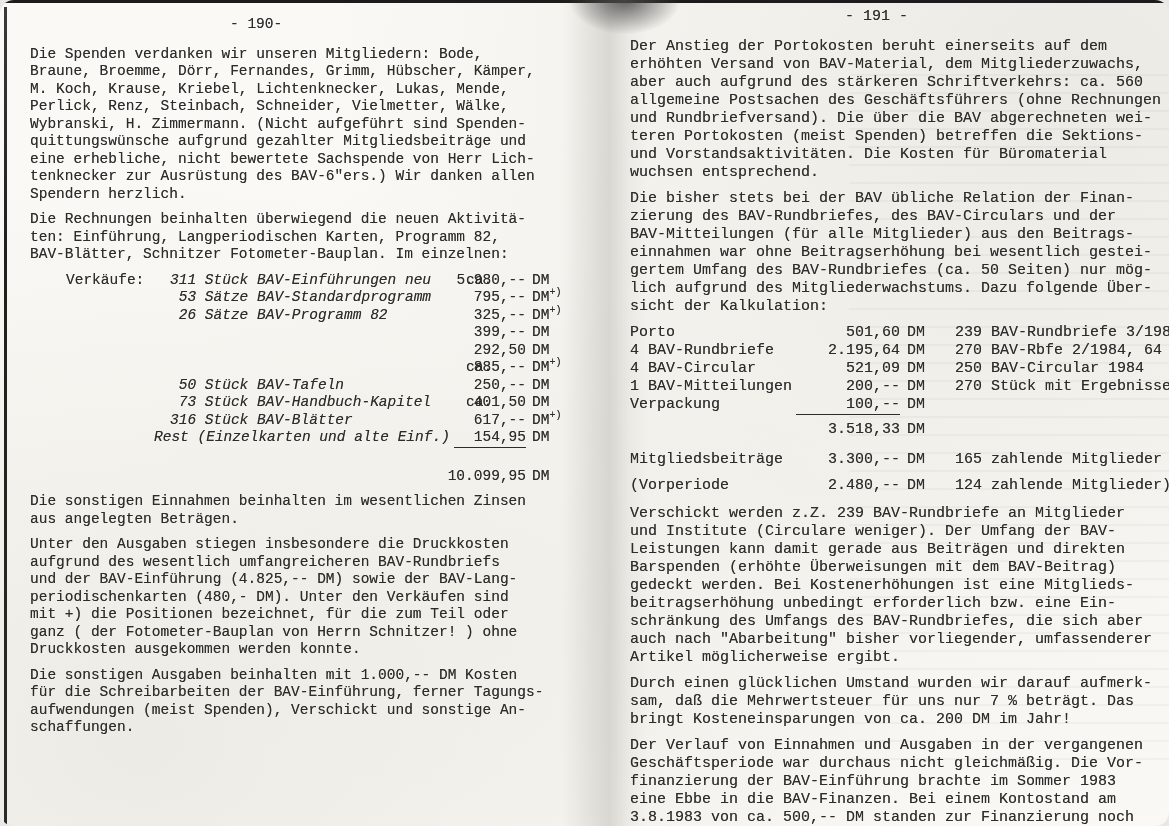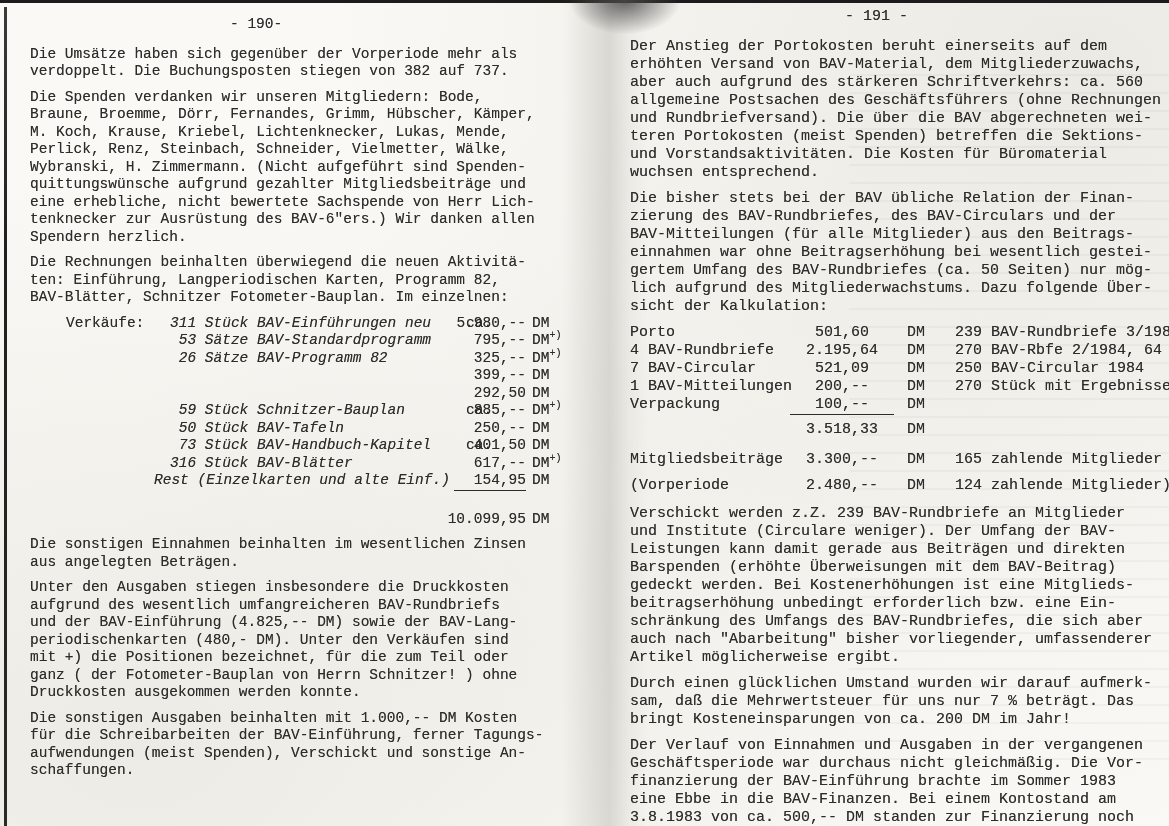--- a/index.html
+++ b/index.html
@@ -6,20 +6,21 @@
   .scan{
     position:relative;width:1169px;height:826px;overflow:hidden;
     background:
       radial-gradient(ellipse at 12% 90%, rgba(205,202,193,0.30), transparent 55%),
       radial-gradient(ellipse at 92% 8%, rgba(208,205,197,0.35), transparent 50%),
       radial-gradient(ellipse at 70% 60%, rgba(215,212,204,0.18), transparent 60%),
       #faf9f5;
     font-family:"Liberation Mono","DejaVu Sans Mono",monospace;
     color:#2c2c2a;
     text-shadow:0 0 0.5px rgba(40,40,38,0.55);
+    border-radius:14px;
   }
   .edge-top{position:absolute;left:0;top:0;width:100%;height:3px;background:#1c1c1c;}
   .edge-left{position:absolute;left:4px;top:7px;width:3px;height:819px;background:linear-gradient(#3a3a38,#1f1f1d 30%,#2a2a28);}
   .gutter{position:absolute;left:562px;top:0;width:86px;height:100%;
     background:linear-gradient(90deg,rgba(108,106,98,0) 0%,rgba(108,106,98,0.14) 38%,rgba(108,106,98,0.20) 55%,rgba(108,106,98,0.06) 78%,rgba(108,106,98,0) 100%);}
   .gutter-top{position:absolute;left:570px;top:0;width:110px;height:34px;
     background:radial-gradient(ellipse at 50% 0%, rgba(72,72,70,0.85), rgba(72,72,70,0) 72%);}
   .bleed{position:absolute;right:0;top:60px;width:320px;height:700px;opacity:0.045;
     background:repeating-linear-gradient(0deg,#4a4a48 0 2px,transparent 2px 18px);}
 
@@ -43,21 +44,21 @@
   .vk-amount{position:absolute;left:424px;width:72px;text-align:right;white-space:pre;}
   .vk-amount.underlined{border-bottom:1.5px solid #2c2c2a;}
   .vk-unit{position:absolute;left:502px;white-space:pre;}
   .vk-total{position:relative;height:17.5px;margin-top:21px;}
   .vk-total .vk-amount{left:396px;width:100px;}
   sup{font-size:10px;line-height:0;}
 
   
   .kc-row{position:relative;height:18px;}
   .kc-label{position:absolute;left:0;white-space:pre;}
-  .kc-amount{position:absolute;left:160px;width:104px;text-align:center;white-space:pre;}
+  .kc-amount{position:absolute;left:166px;width:104px;text-align:right;white-space:pre;}
   .kc-amount.underlined{border-bottom:1.5px solid #2c2c2a;}
   .kc-unit{position:absolute;left:277px;white-space:pre;}
   .kc-note{position:absolute;left:325px;white-space:pre;}
   .kc-total{margin-top:7px;margin-bottom:12px;}
   .kc-fee1{margin-top:10px;}
   .kc-fee2{margin-top:8px;margin-bottom:10px;}
   .kc-table{margin:2px 0 8px 0;}
 </style>
 </head>
 <body>
@@ -65,22 +66,20 @@
 <div class="scan">
   <div class="edge-top"></div>
   <div class="edge-left"></div>
   <div class="gutter"></div>
   <div class="gutter-top"></div>
   <div class="bleed"></div>
 
   <div class="page page-left">
     <div class="page-no">- 190-</div>
 
-    <div class="para">Die Umsätze haben sich gegenüber der Vorperiode mehr als
-verdoppelt. Die Buchungsposten stiegen von 382 auf 737.</div>
     <div class="para">Die Spenden verdanken wir unseren Mitgliedern: Bode,
 Braune, Broemme, Dörr, Fernandes, Grimm, Hübscher, Kämper,
 M. Koch, Krause, Kriebel, Lichtenknecker, Lukas, Mende,
 Perlick, Renz, Steinbach, Schneider, Vielmetter, Wälke,
 Wybranski, H. Zimmermann. (Nicht aufgeführt sind Spenden-
 quittungswünsche aufgrund gezahlter Mitgliedsbeiträge und
 eine erhebliche, nicht bewertete Sachspende von Herr Lich-
 tenknecker zur Ausrüstung des BAV-6"ers.) Wir danken allen
 Spendern herzlich.</div>
     <div class="para">Die Rechnungen beinhalten überwiegend die neuen Aktivitä-
@@ -112,21 +111,20 @@
         <span class="vk-ca"></span>
         <span class="vk-amount">399,--</span>
         <span class="vk-unit"><span>DM</span><sup></sup></span>
       </div>
       <div class="vk-row">
         <span class="vk-ca"></span>
         <span class="vk-amount">292,50</span>
         <span class="vk-unit"><span>DM</span><sup></sup></span>
       </div>
       <div class="vk-row">
-        <span class="vk-label"> 59 Stück Schnitzer-Bauplan</span>
         <span class="vk-ca">ca.</span>
         <span class="vk-amount">885,--</span>
         <span class="vk-unit"><span>DM</span><sup>+)</sup></span>
       </div>
       <div class="vk-row">
         <span class="vk-label"> 50 Stück BAV-Tafeln</span>
         <span class="vk-ca"></span>
         <span class="vk-amount">250,--</span>
         <span class="vk-unit"><span>DM</span><sup></sup></span>
       </div>
@@ -195,21 +193,21 @@
         <span class="kc-unit">DM</span>
         <span class="kc-note">239 BAV-Rundbriefe 3/1984</span>
       </div>
       <div class="kc-row">
         <span class="kc-label">4 BAV-Rundbriefe</span>
         <span class="kc-amount">2.195,64</span>
         <span class="kc-unit">DM</span>
         <span class="kc-note">270 BAV-Rbfe 2/1984, 64 Seiten</span>
       </div>
       <div class="kc-row">
-        <span class="kc-label">7 BAV-Circular</span>
+        <span class="kc-label">4 BAV-Circular</span>
         <span class="kc-amount">521,09</span>
         <span class="kc-unit">DM</span>
         <span class="kc-note">250 BAV-Circular 1984</span>
       </div>
       <div class="kc-row">
         <span class="kc-label">1 BAV-Mitteilungen</span>
         <span class="kc-amount">200,--</span>
         <span class="kc-unit">DM</span>
         <span class="kc-note">270 Stück mit Ergebnissen</span>
       </div>

